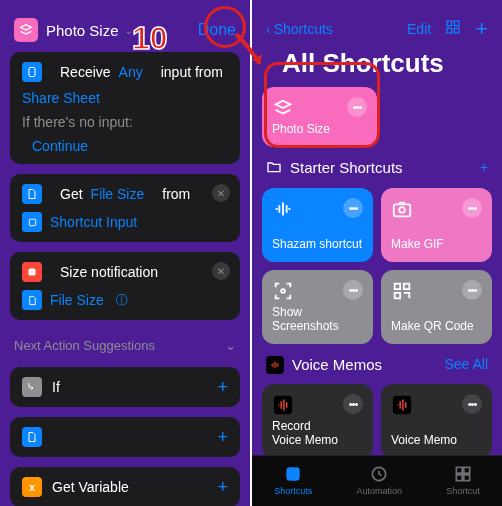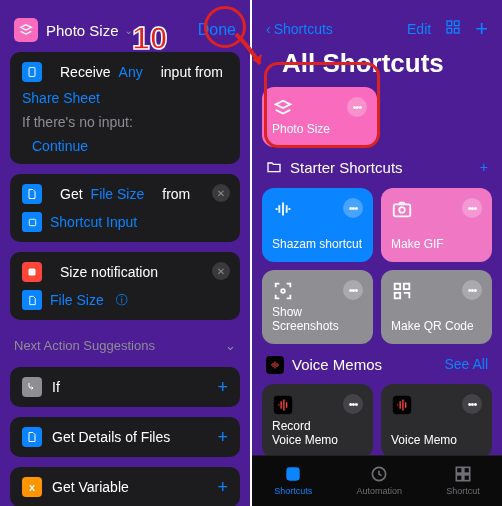--- a/index.html
+++ b/index.html
@@ -226,21 +226,20 @@
       </span>
       <span>If</span>
       <span class="plus-btn">+</span>
     </div>
     <div class="suggest-item">
       <span class="small-icon" style="background:#0a84ff">
         <svg viewBox="0 0 24 24" width="12" height="12" fill="#fff">
             <path d="M6 3h8l4 4v14H6z" fill="none" stroke="#fff" stroke-width="2"></path>
           </svg>
       </span>
-      <span>Get Details of Files</span>
       <span class="plus-btn">+</span>
     </div>
     <div class="suggest-item">
       <span class="small-icon" style="background:#ff9500;color:#fff;font-size:11px;font-weight:700">x</span>
       <span>Get Variable</span>
       <span class="plus-btn">+</span>
     </div>
   </div>
 
 </div>

